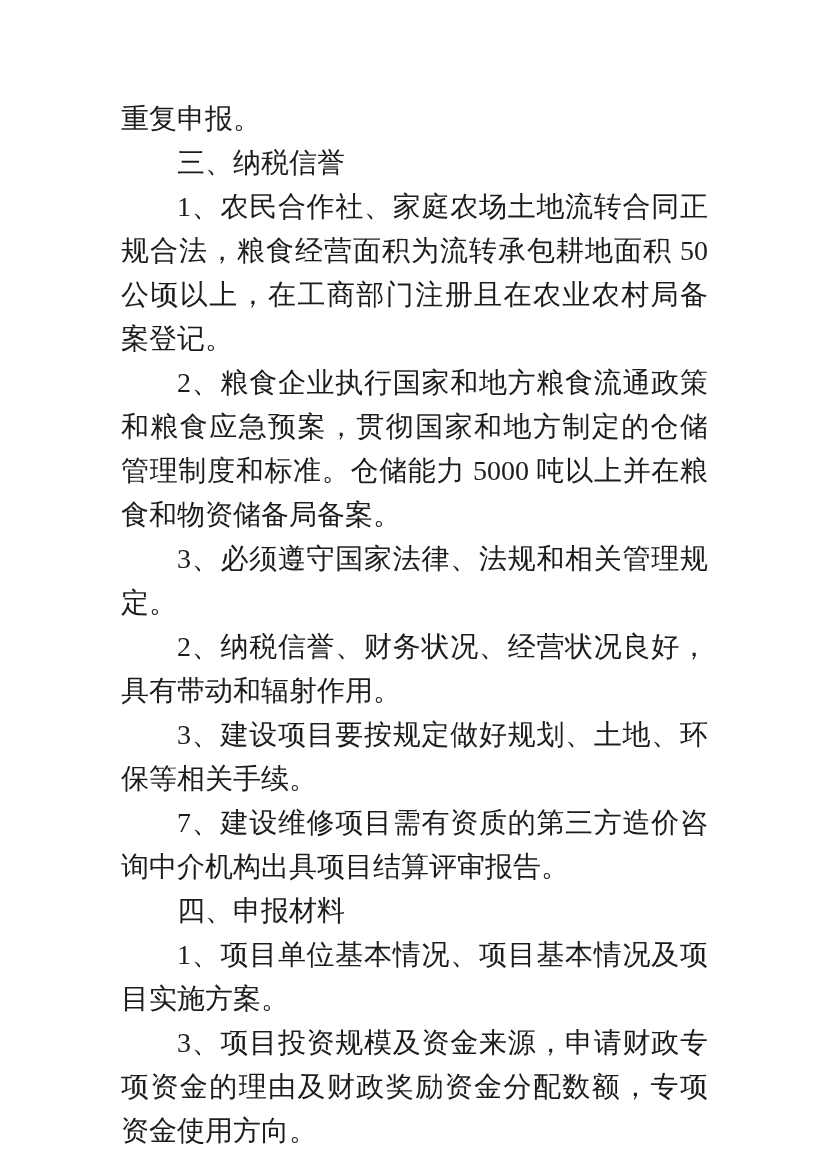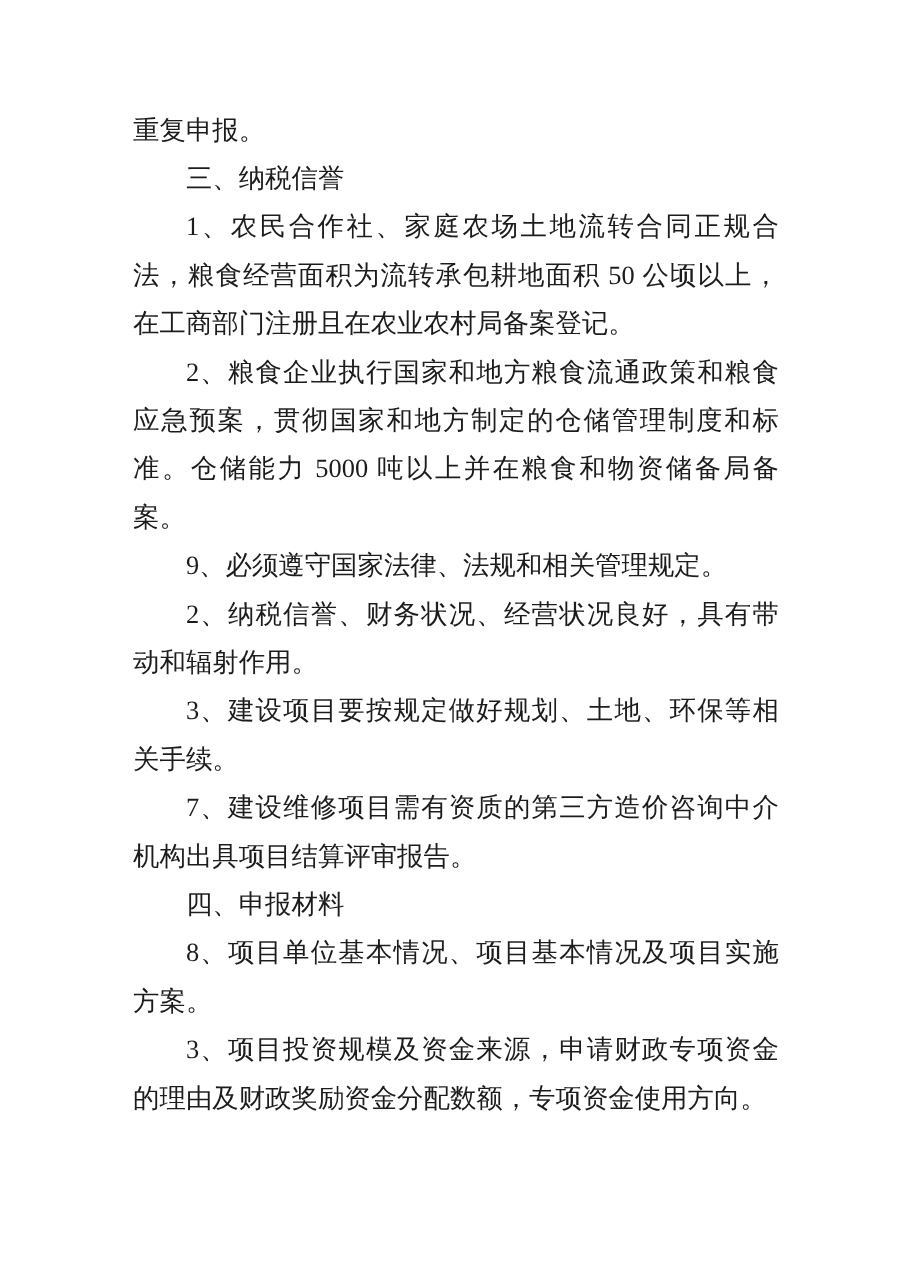--- a/index.html
+++ b/index.html
@@ -12,21 +12,21 @@
     width: 827px;
     height: 1169px;
     overflow: hidden;
   }
   .page {
     width: 827px;
     height: 1169px;
     background: #ffffff;
     padding: 97px 119px 0 121px;
     font-family: "Liberation Serif", "DejaVu Serif", serif;
-    font-size: 24px;
+    font-size: 28px;
     line-height: 44px;
     color: #1c1c1c;
   }
   .para {
     margin: 0;
     padding: 0;
     text-align: justify;
     text-align-last: left;
     text-indent: 2em;
     word-break: break-all;
@@ -37,20 +37,20 @@
   }
 </style>
 </head>
 <body>
 
 <div class="page">
   <p class="para no-indent">重复申报。</p>
   <p class="para">三、纳税信誉</p>
   <p class="para">1、农民合作社、家庭农场土地流转合同正规合法，粮食经营面积为流转承包耕地面积 50 公顷以上，在工商部门注册且在农业农村局备案登记。</p>
   <p class="para">2、粮食企业执行国家和地方粮食流通政策和粮食应急预案，贯彻国家和地方制定的仓储管理制度和标准。仓储能力 5000 吨以上并在粮食和物资储备局备案。</p>
-  <p class="para">9、必须遵守国家法律、法规和相关管理规定。</p>
+  <p class="para">3、必须遵守国家法律、法规和相关管理规定。</p>
   <p class="para">2、纳税信誉、财务状况、经营状况良好，具有带动和辐射作用。</p>
   <p class="para">3、建设项目要按规定做好规划、土地、环保等相关手续。</p>
   <p class="para">7、建设维修项目需有资质的第三方造价咨询中介机构出具项目结算评审报告。</p>
   <p class="para">四、申报材料</p>
-  <p class="para">8、项目单位基本情况、项目基本情况及项目实施方案。</p>
+  <p class="para">1、项目单位基本情况、项目基本情况及项目实施方案。</p>
   <p class="para">3、项目投资规模及资金来源，申请财政专项资金的理由及财政奖励资金分配数额，专项资金使用方向。</p>
 </div>
 
 </body></html>

